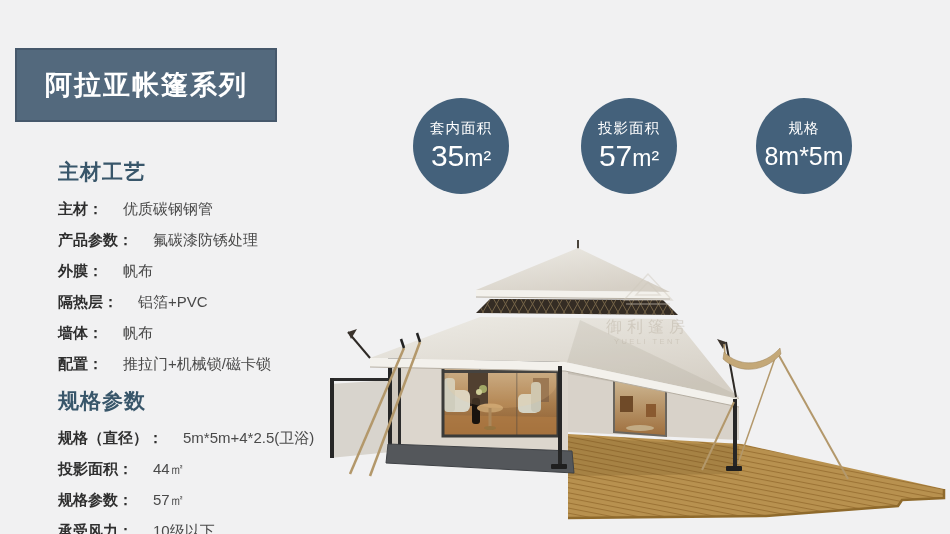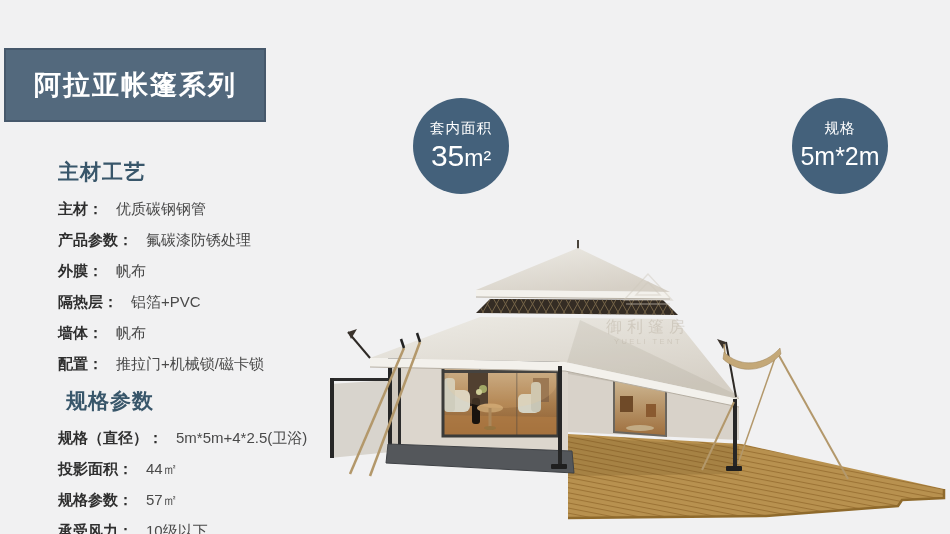--- a/index.html
+++ b/index.html
@@ -1,41 +1,41 @@
 <!DOCTYPE html>
 <html style="--page-bg: #f1f1f2; --banner-bg: #53697d; --banner-border: #46586b; --banner-text: #ffffff; --badge-bg: #44617b; --badge-text: #ffffff; --heading: #38566a; --label: #2f2f2f; --value: #4a4a4a;"><head>
 <meta charset="utf-8">
 <style>
   html,body{margin:0;padding:0;}
   body{font-family:"Liberation Sans","DejaVu Sans",sans-serif;}
   .stage{position:relative;width:950px;height:534px;background:var(--page-bg,#f1f1f2);overflow:hidden;}
 
   
-  .banner{position:absolute;left:4px;top:48px;width:262px;height:74px;box-sizing:border-box;
+  .banner{position:absolute;left:15px;top:48px;width:262px;height:74px;box-sizing:border-box;
     background:var(--banner-bg,#53697d);border:2px solid var(--banner-border,#46586b);
     display:flex;align-items:center;padding-left:28px;}
   .banner-title{color:var(--banner-text,#fff);font-size:27px;font-weight:bold;letter-spacing:2px;white-space:nowrap;}
 
   
   .params{position:absolute;left:58px;top:158px;width:300px;}
   .section-heading{font-size:21px;font-weight:bold;color:var(--heading,#38566a);margin:0 0 12px 0;letter-spacing:1px;}
-  .section-heading.second{margin-top:12px;margin-left:8px;}
-  .param-row{display:flex;align-items:baseline;font-size:15px;line-height:22px;margin-bottom:9px;white-space:nowrap;}
+  .section-heading.second{margin-top:12px;}
+  .param-row{display:flex;align-items:baseline;gap:7px;font-size:15px;line-height:22px;margin-bottom:9px;white-space:nowrap;}
   .param-label{font-weight:bold;color:var(--label,#2f2f2f);}
   .param-value{color:var(--value,#4a4a4a);margin-left:13px;}
 
   
   .badge{position:absolute;top:98px;width:96px;height:96px;border-radius:50%;
     background:var(--badge-bg,#44617b);color:var(--badge-text,#fff);
     display:flex;flex-direction:column;align-items:center;justify-content:center;text-align:center;}
   .badge .b-label{font-size:14.5px;letter-spacing:1px;margin-bottom:2px;text-align:center;}
   .badge .b-value{font-size:30px;line-height:32px;white-space:nowrap;}
   .badge .b-value .unit{font-size:23px;}
   .badge.small-value .b-value{font-size:25px;}
-  .badge1{left:413px;} .badge2{left:581px;} .badge3{left:792px;}
+  .badge1{left:413px;} .badge2{left:581px;} .badge3{left:756px;}
 
   
   .tent{position:absolute;left:330px;top:232px;width:620px;height:300px;}
 </style>
 </head>
 <body>
 
 <div class="stage">
 
   <div class="banner">
@@ -87,23 +87,27 @@
     <div class="param-row">
       <span class="param-label">承受风力：</span>
       <span class="param-value">10级以下</span>
     </div>
   </div>
 
   <div class="badge badge1">
     <span class="b-label">套内面积</span>
     <span class="b-value"><span>35</span><span class="unit">m²</span></span>
   </div>
+  <div class="badge badge2">
+    <span class="b-label">投影面积</span>
+    <span class="b-value"><span>57</span><span class="unit">m²</span></span>
+  </div>
   <div class="badge badge3 small-value">
     <span class="b-label">规格</span>
-    <span class="b-value"><span>5m*2m</span><span class="unit"></span></span>
+    <span class="b-value"><span>8m*5m</span><span class="unit"></span></span>
   </div>
 
   <svg class="tent" viewBox="0 0 620 300" aria-hidden="true">
     <defs>
       <linearGradient id="roofGrad" x1="0" y1="0" x2="0.6" y2="1">
         <stop offset="0" stop-color="#edebe5"></stop>
           <stop offset="1" stop-color="#d6d0c6"></stop>
       </linearGradient>
       <linearGradient id="roomGrad" x1="0" y1="0" x2="0" y2="1">
         <stop offset="0" stop-color="#c9b291"></stop>

